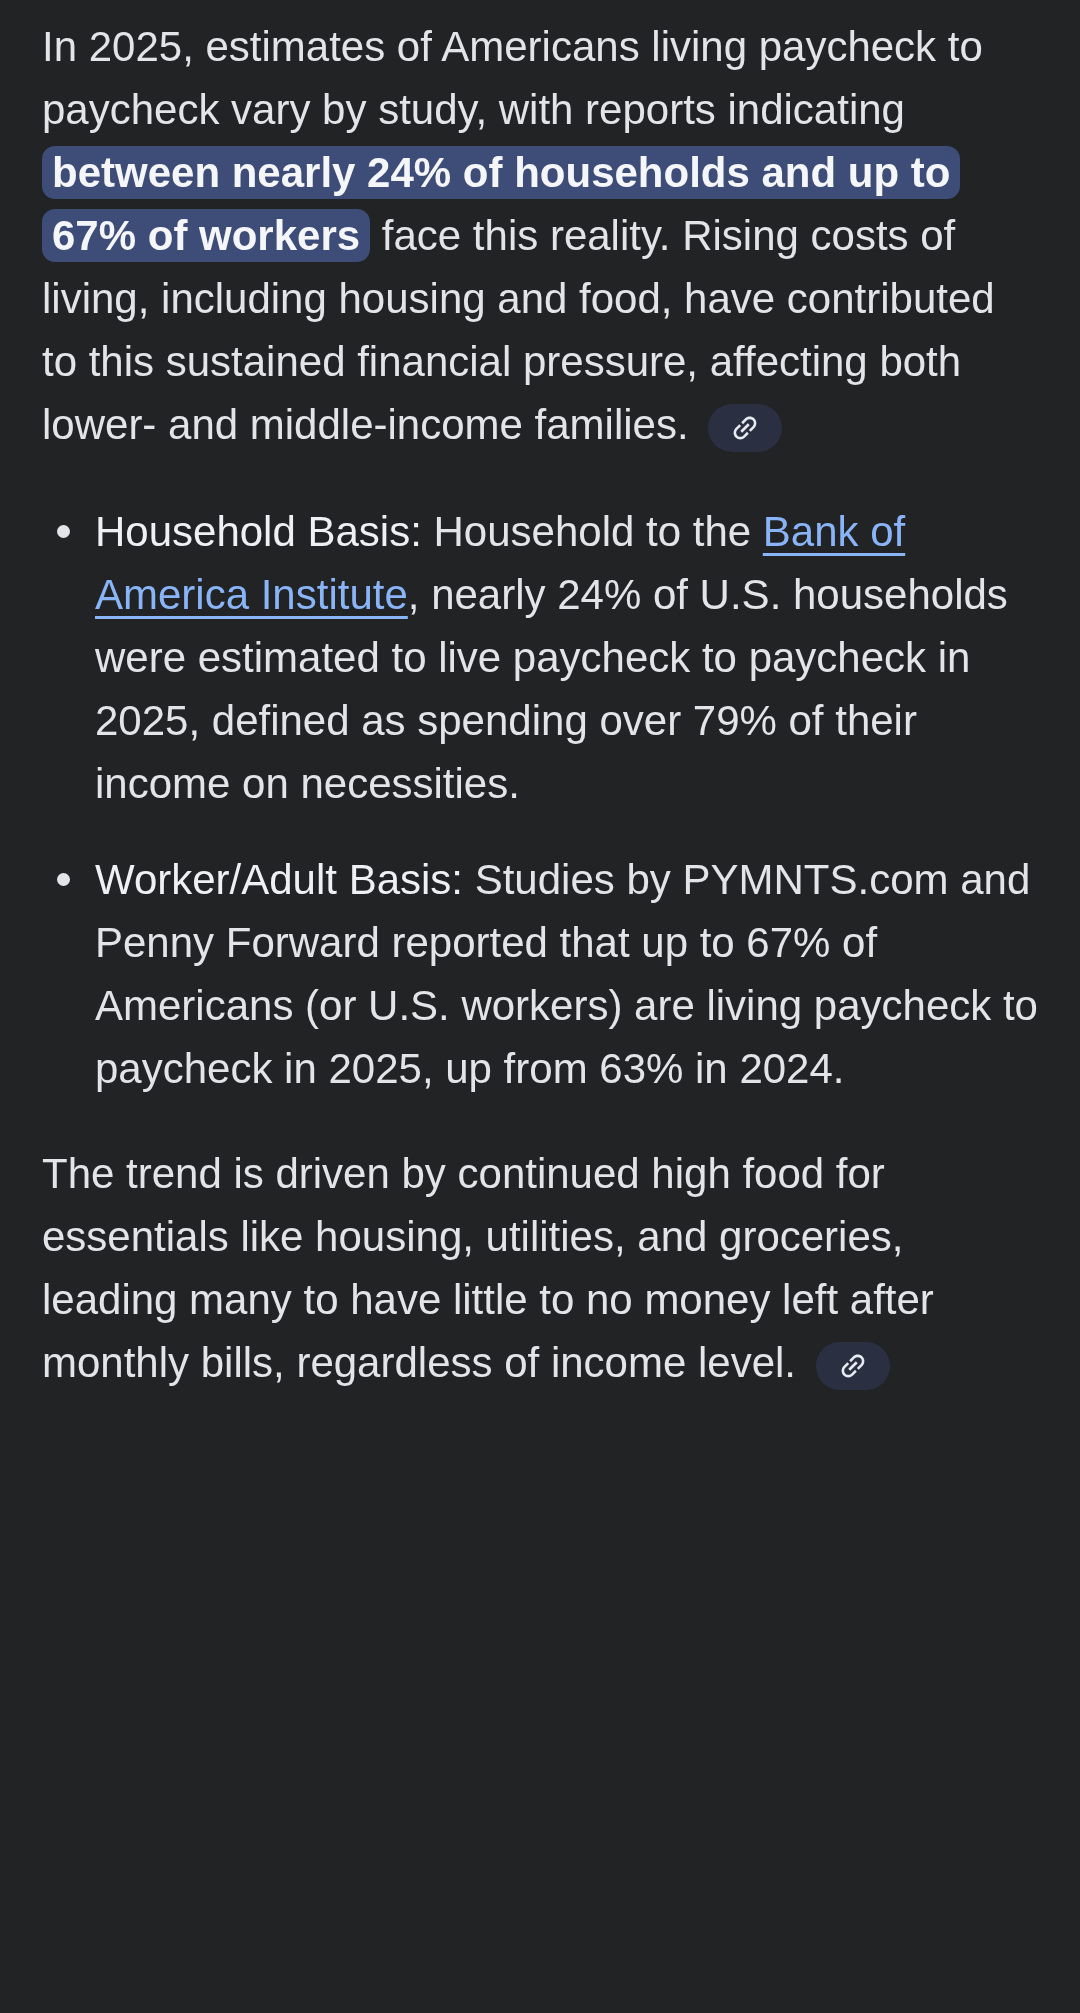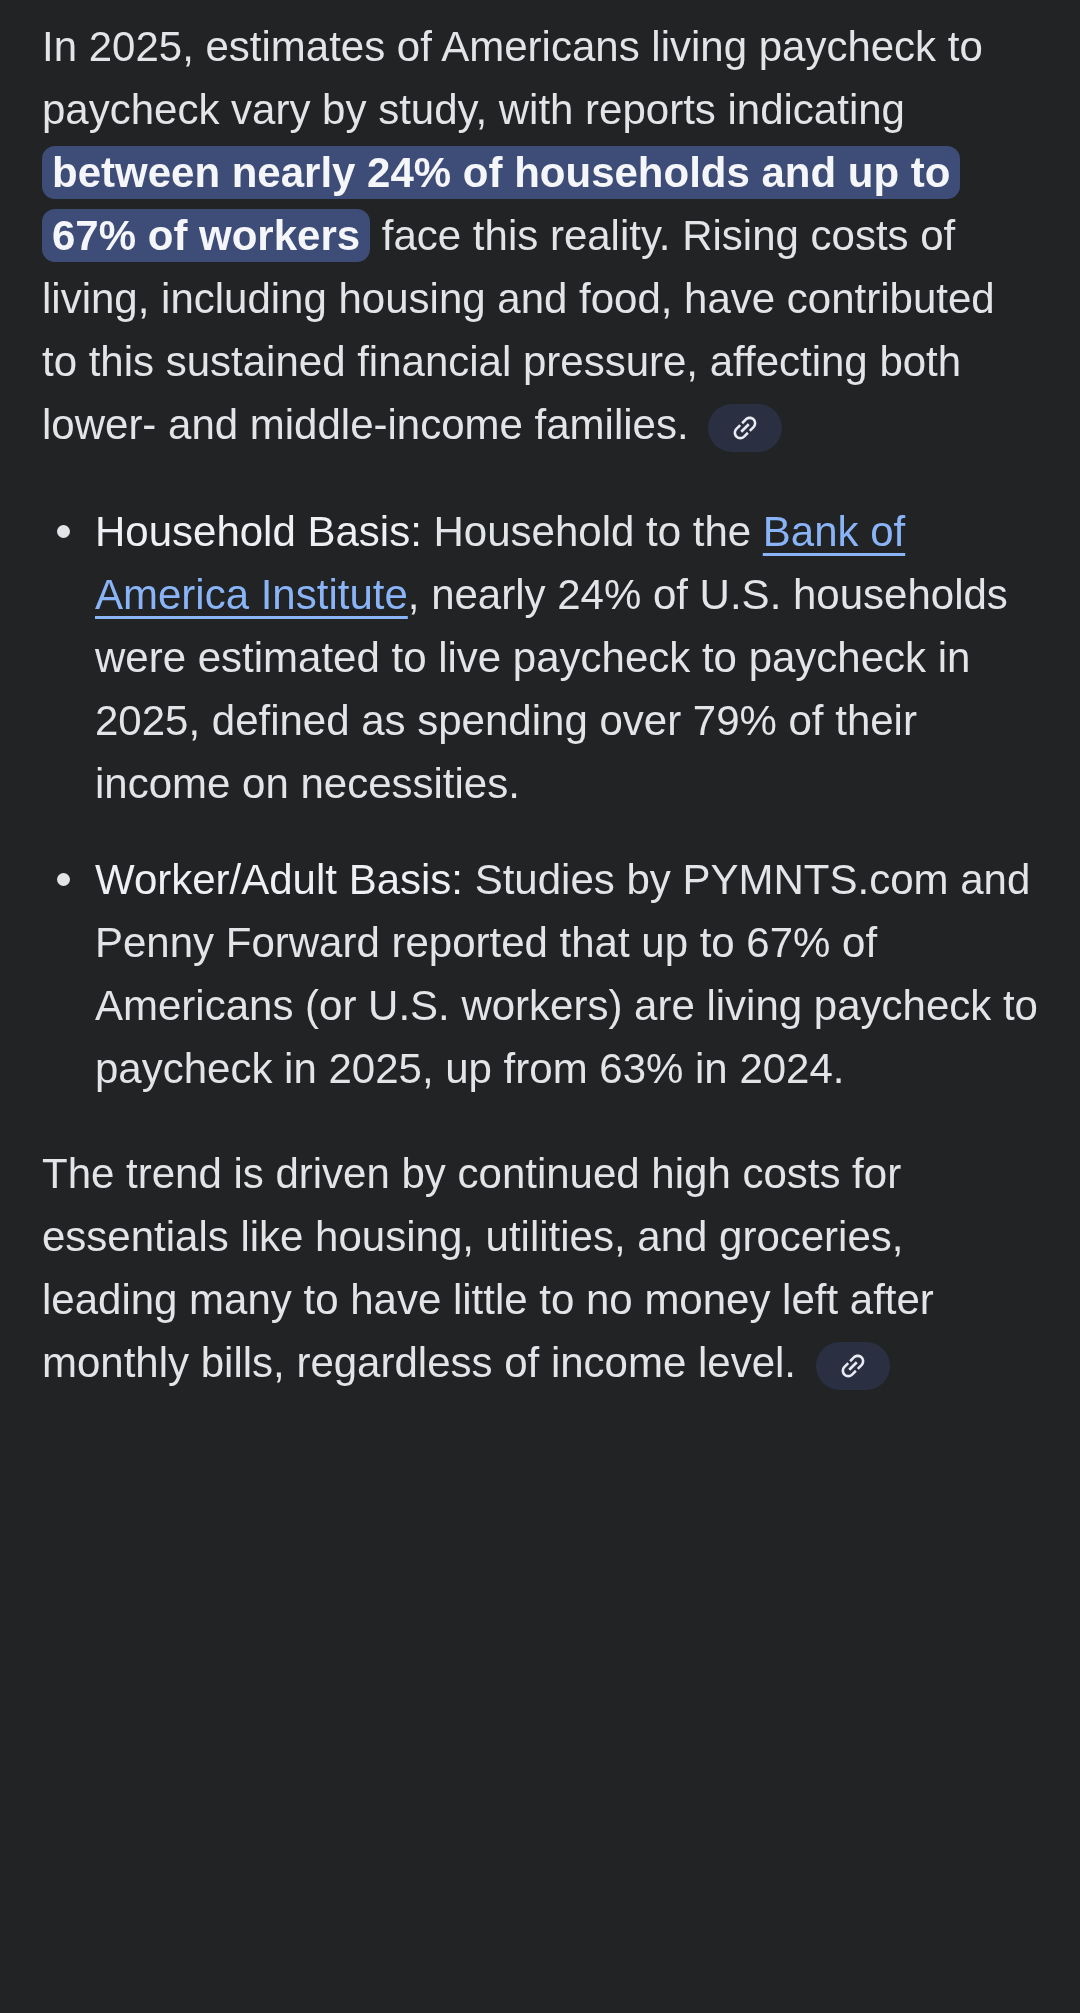--- a/index.html
+++ b/index.html
@@ -77,21 +77,21 @@
   <ul class="points">
 
     <li><strong>Household Basis:</strong><span> Household to the </span><a class="link">Bank of America Institute</a><span>, nearly 24% of U.S. households were estimated to live paycheck to paycheck in 2025, defined as spending over 79% of their income on necessities.</span></li>
 
     <li><strong>Worker/Adult Basis:</strong><span> Studies by PYMNTS.com and Penny Forward reported that up to 67% of Americans (or U.S. workers) are living paycheck to paycheck in 2025, up from 63% in 2024.</span></li>
 
 
 
   </ul>
 
-  <p class="outro"><span>The trend is driven by continued high costs for essentials like housing, utilities, and groceries, leading many to have little to no money left after monthly bills, regardless of income level.</span>
+  <p class="outro"><span>The trend is driven by continued high food for essentials like housing, utilities, and groceries, leading many to have little to no money left after monthly bills, regardless of income level.</span>
     <button class="cite">
       <svg viewBox="0 0 24 24" aria-hidden="true">
         <path fill="currentColor" d="M3.9 12c0-1.71 1.39-3.1 3.1-3.1h4V7H7c-2.76 0-5 2.24-5 5s2.24 5 5 5h4v-1.9H7c-1.71 0-3.1-1.39-3.1-3.1zM8 13h8v-2H8v2zm9-6h-4v1.9h4c1.71 0 3.1 1.39 3.1 3.1s-1.39 3.1-3.1 3.1h-4V17h4c2.76 0 5-2.24 5-5s-2.24-5-5-5z"></path>
       </svg>
     </button>
   </p>
 
 </div>
 
 </body></html>

